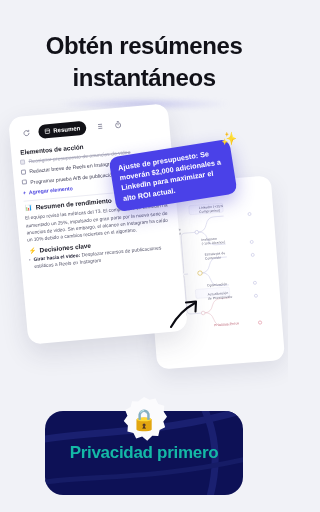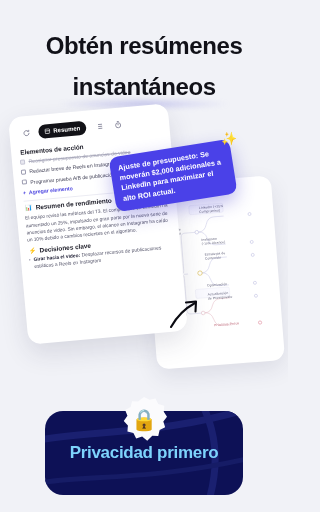--- a/index.html
+++ b/index.html
@@ -21,21 +21,21 @@
     position: absolute;
     top: 30px; left: 0; right: 0;
     text-align: center;
     font-size: 24px;
     font-weight: 700;
     line-height: 1.32;
     letter-spacing: -0.4px;
     color: #111118;
     padding: 0 18px;
   }
-  .headline .l2 { display: block; margin-top: 9px; }
+  .headline .l2 { display: block; }
 
   
   .stage {
     position: absolute;
     top: 100px; left: 0;
     width: 288px; height: 260px;
   }
   .glow {
     position: absolute;
     top: -2px; left: 58px;
@@ -191,21 +191,21 @@
     left: 45px; top: 411px;
     width: 198px; height: 84px;
     background: #0d1156;
     border-radius: 18px;
     overflow: hidden;
     display: flex; align-items: center; justify-content: center;
   }
   .privacy .arcs { position: absolute; inset: 0; }
   .privacy-label {
     position: relative;
-    color: #7dd3fc;
+    color: #14b8a6;
     font-size: 17px;
     font-weight: 700;
     letter-spacing: -.3px;
     z-index: 2;
   }
   .lockbadge {
     position: absolute;
     left: 50%; top: 397px;
     transform: translateX(-50%);
     width: 46px; height: 46px;

